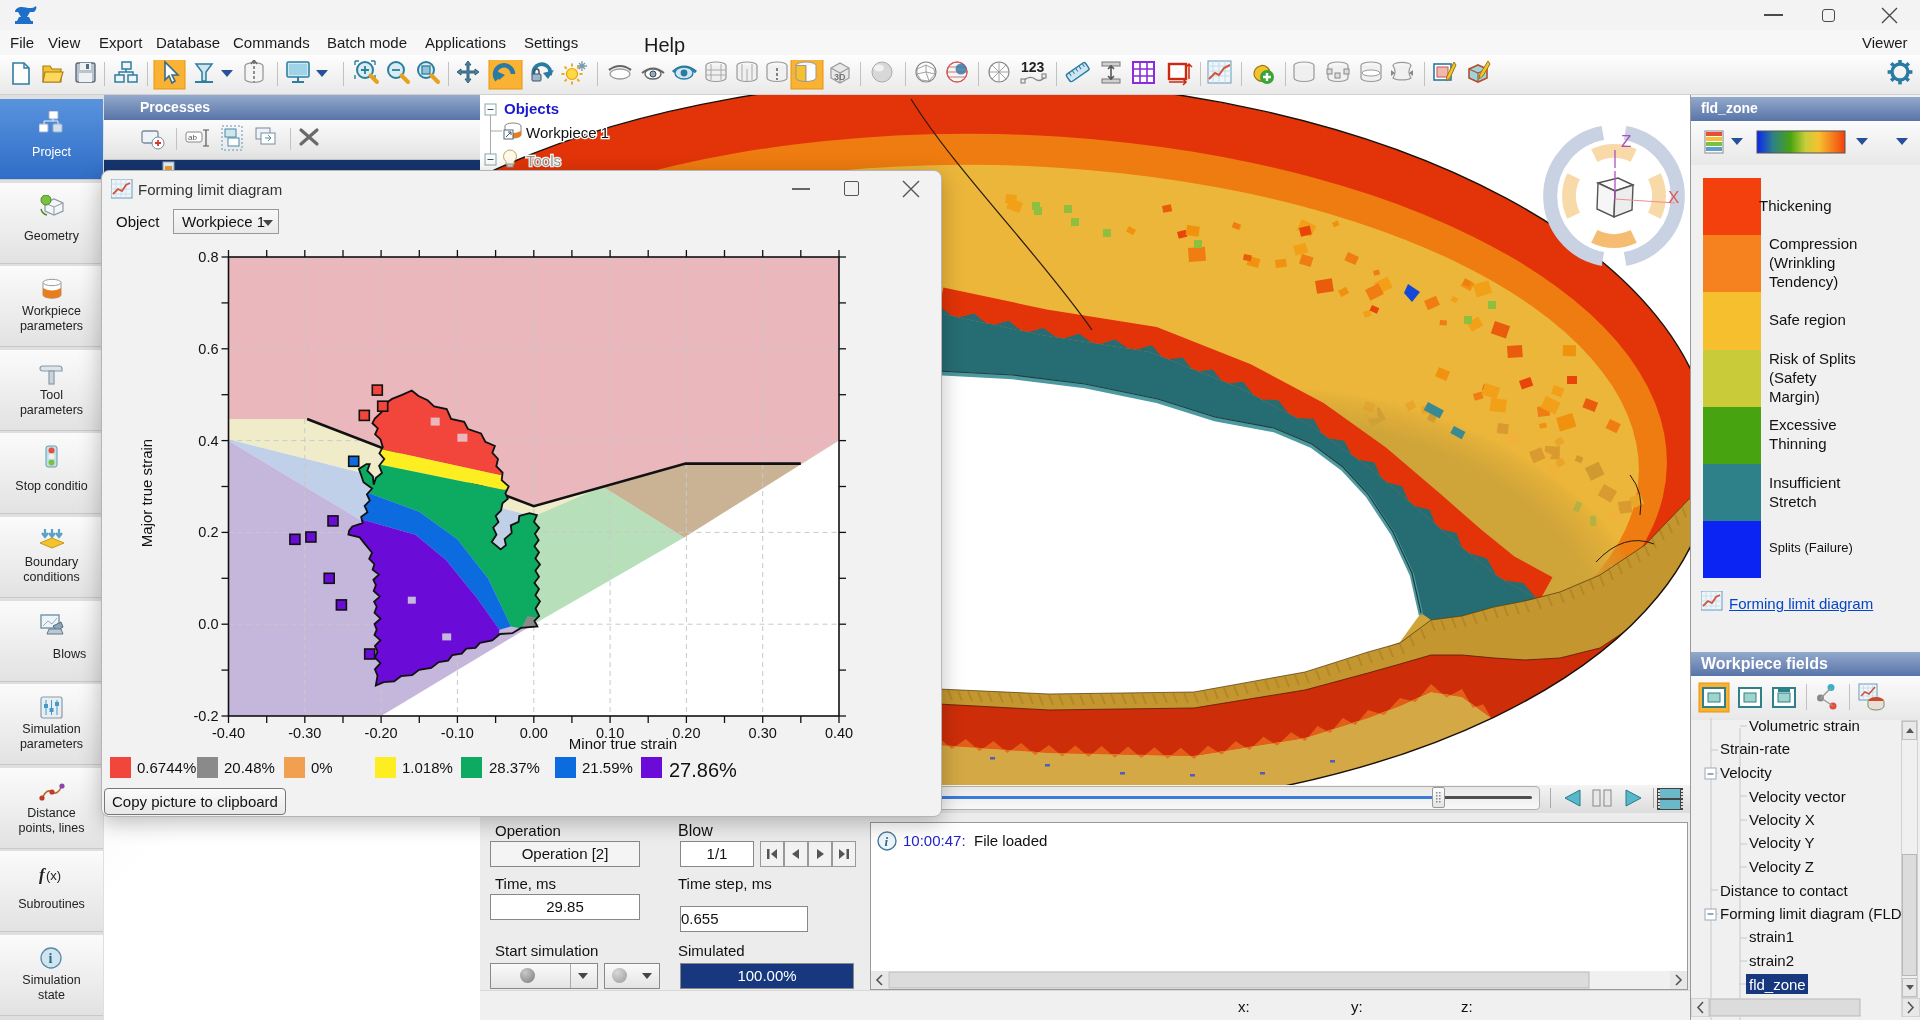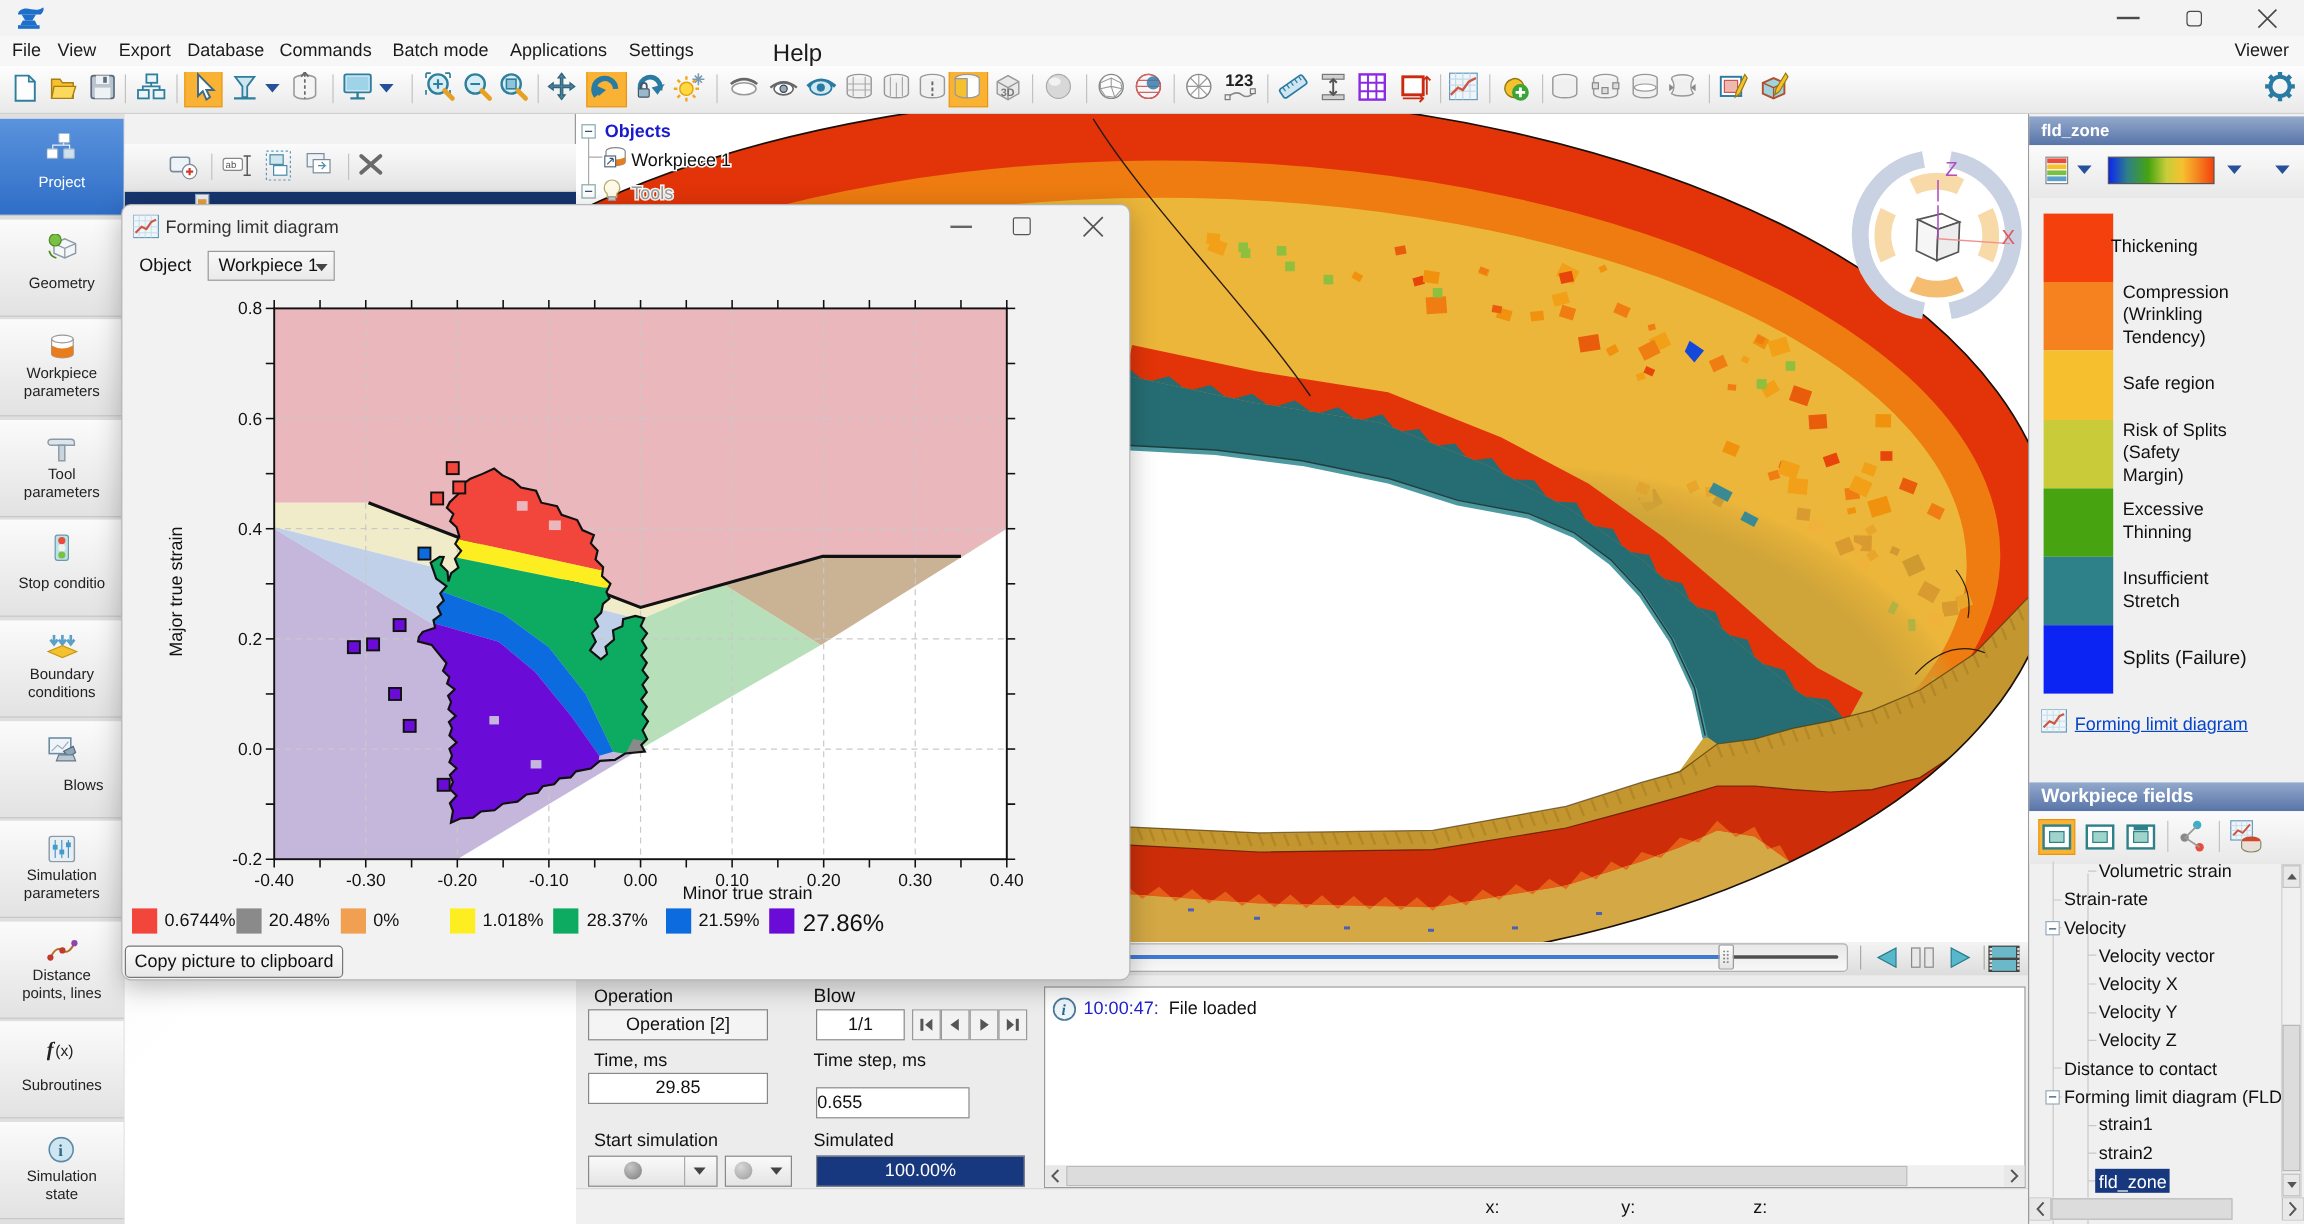--- a/index.html
+++ b/index.html
@@ -411,20 +411,23 @@
         <circle cx="12" cy="11" r="10" fill="#cfe6f0" stroke="#5a8aa8" stroke-width="1.3"></circle>
         <text x="9.5" y="16" font-size="14" font-weight="bold" fill="#2a6a8a" font-family="Liberation Serif">i</text>
       </g>
     </svg>
 <div class="abs" style="left:0;top:38px;width:103px;">
       <div style="text-align:center;font-size:12.5px;color:#222;line-height:15px;">Simulation</div>
       <div style="text-align:center;font-size:12.5px;color:#222;line-height:15px;">state</div>
     </div>
   </div>
 <div class="abs" style="left:104px;top:95px;width:376px;height:925px;background:#f2f2f2;border-right:1px solid #9a9a9a;">
+ <div class="abs" style="left:0;top:0;width:376px;height:25px;background:linear-gradient(#93a9cc,#5874a8);">
+   <span style="position:absolute;left:36px;top:4px;color:#fff;font-weight:bold;font-size:14px;">Processes</span>
+    </div>
  <div class="abs" style="left:0;top:25px;width:376px;height:40px;background:linear-gradient(#fbfbfb,#e3e3e3);border-bottom:1px solid #c8c8c8;">
   <svg width="376" height="40">
    <g transform="translate(38,8)">
           <rect x="0" y="3" width="16" height="12" rx="2" fill="#eef3f8" stroke="#7a8a9a" stroke-width="1.3"></rect>
           <circle cx="16" cy="15" r="6" fill="#fff" stroke="#7a8a9a"></circle>
           <path d="M13 15 L19 15 M16 12 L16 18" stroke="#d03a2a" stroke-width="1.8"></path>
         </g>
    <rect x="72" y="8" width="1" height="22" fill="#c2c2c2"></rect>
    <g transform="translate(82,8)">
           <rect x="0" y="4" width="16" height="10" rx="2" fill="#fff" stroke="#888"></rect>
@@ -885,21 +888,21 @@
     <span class="abs" style="left:78px;top:255px;font-size:15px;color:#111;">Risk of Splits</span>
     <span class="abs" style="left:78px;top:274px;font-size:15px;color:#111;">(Safety</span>
     <span class="abs" style="left:78px;top:293px;font-size:15px;color:#111;">Margin)</span>
     <div class="abs" style="left:12px;top:311.79999999999995px;width:58px;height:57.2px;background:#47a410;"></div>
     <span class="abs" style="left:78px;top:321px;font-size:15px;color:#111;">Excessive</span>
     <span class="abs" style="left:78px;top:340px;font-size:15px;color:#111;">Thinning</span>
     <div class="abs" style="left:12px;top:368.99999999999994px;width:58px;height:57.2px;background:#2e8089;"></div>
     <span class="abs" style="left:78px;top:379px;font-size:15px;color:#111;">Insufficient</span>
     <span class="abs" style="left:78px;top:398px;font-size:15px;color:#111;">Stretch</span>
     <div class="abs" style="left:12px;top:426.19999999999993px;width:58px;height:57.2px;background:#0b24f4;"></div>
-    <span class="abs" style="left:78px;top:445px;font-size:16px;color:#111;">Splits (Failure)</span>
+    <span class="abs" style="left:78px;top:445px;font-size:13px;color:#111;">Splits (Failure)</span>
     <svg class="abs" style="left:10px;top:496px" width="22" height="20">
       <rect x="0" y="0" width="21" height="19" fill="#eef6fa" stroke="#6699bb"></rect>
       <path d="M0 5 L21 5 M0 10 L21 10 M0 15 L21 15 M5 0 L5 19 M10 0 L10 19 M15 0 L15 19" stroke="#c5dae8" stroke-width="0.8"></path>
       <path d="M2 15 L7 10 L11 12 L15 6 L19 4" fill="none" stroke="#d05540" stroke-width="1.8"></path>
     </svg>
     <span class="abs" style="left:38px;top:500px;font-size:15px;color:#0645c8;text-decoration:underline;">Forming limit diagram</span>
     <div class="abs" style="left:0;top:557px;width:230px;height:24px;background:linear-gradient(#93a9cc,#5874a8);">
       <span style="position:absolute;left:10px;top:3px;color:#fff;font-weight:bold;font-size:16px;">Workpiece fields</span>
     </div>
     <div class="abs" style="left:0;top:581px;width:230px;height:44px;background:linear-gradient(#fbfbfb,#e8e8e8);">

